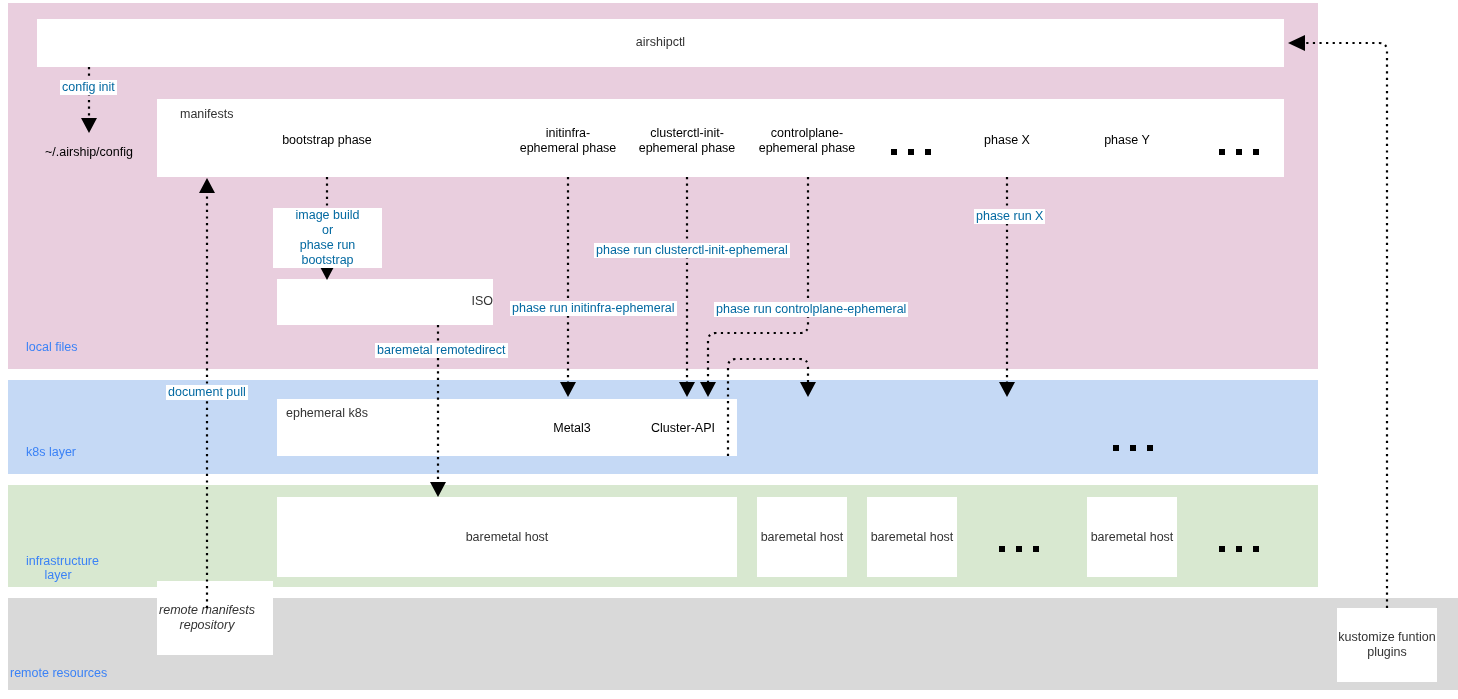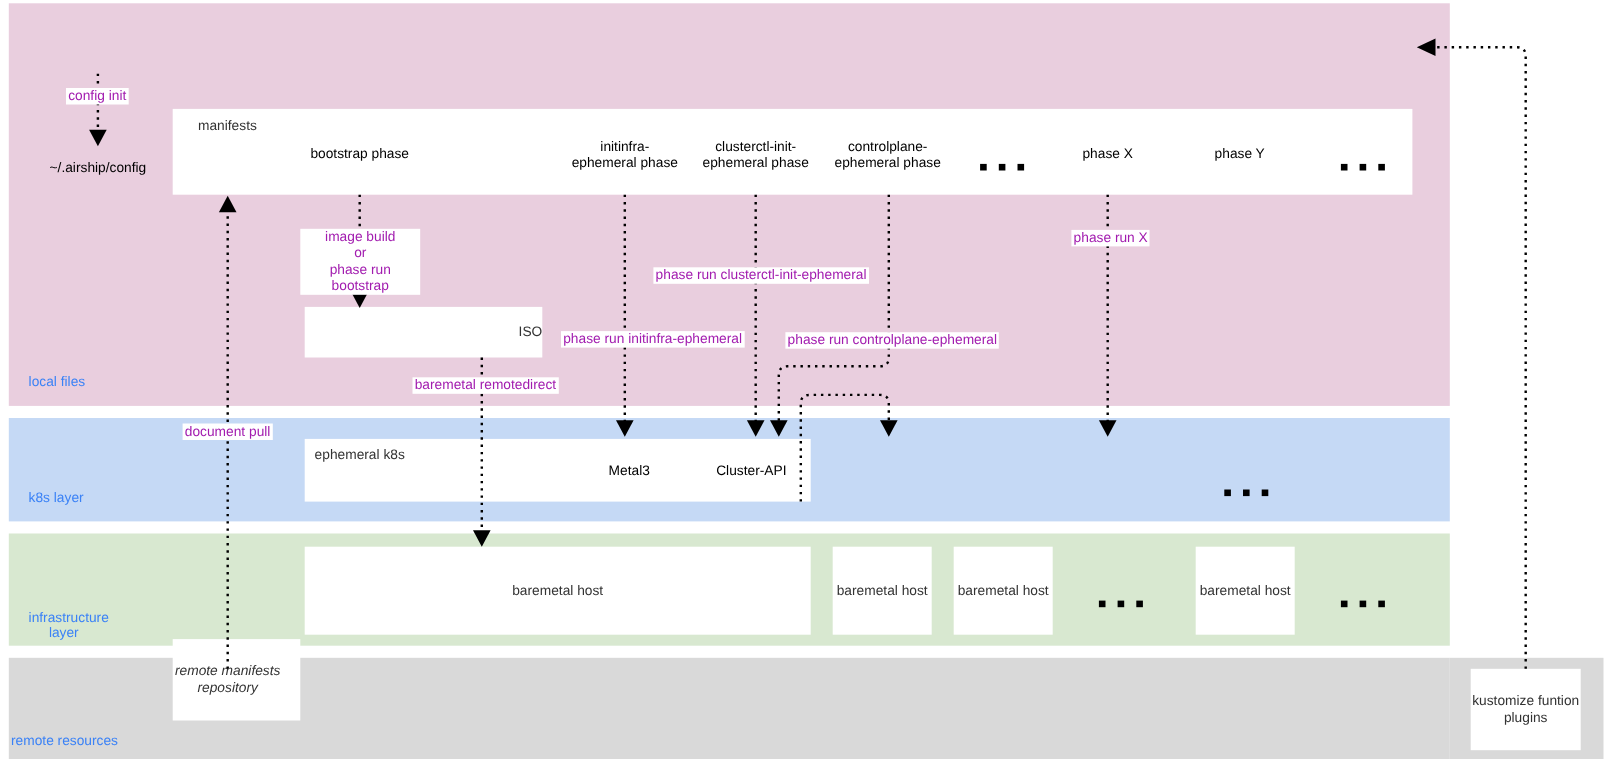--- a/index.html
+++ b/index.html
@@ -7,21 +7,21 @@
   #stage{position:relative;width:1458px;height:699px;background:#ffffff;overflow:hidden;}
 
   .band{position:absolute;}
   .band-label{position:absolute;font-size:12.5px;color:#3b82f6;line-height:14px;white-space:pre-line;}
 
   .box{position:absolute;background:#ffffff;box-sizing:border-box;}
   .box .cap{position:absolute;font-size:12.5px;color:#333;line-height:15px;}
 
   .plain-label{position:absolute;font-size:12.5px;color:#000000;line-height:15px;text-align:center;}
 
-  .tag{position:absolute;background:#ffffff;font-size:12.5px;color:#a21caf;line-height:15px;
+  .tag{position:absolute;background:#ffffff;font-size:12.5px;color:#0369a1;line-height:15px;
        padding:0 2px;white-space:nowrap;}
 
   .ellipsis{position:absolute;display:flex;gap:11px;align-items:center;}
   .ellipsis i{display:block;width:6px;height:6px;background:#000;}
 
   svg.wires{position:absolute;left:0;top:0;width:1458px;height:699px;pointer-events:none;}
 </style>
 </head>
 <body>
 
@@ -35,20 +35,23 @@
 
   <div class="band" style="left:8px;top:485px;width:1310px;height:102px;background:#d8e8d0;"></div>
   <div class="band-label" style="left:26px;top:554px;text-align:center;width:64px;">infrastructure
 layer</div>
 
   <div class="band" style="left:8px;top:598px;width:1310px;height:92px;background:#d9d9d9;"></div>
   <div class="band-label" style="left:10px;top:666px;">remote resources</div>
 
   <div class="band" style="left:1318px;top:598px;width:140px;height:92px;background:#d9d9d9;"></div>
 
+  <div class="box" style="left:37px;top:19px;width:1247px;height:48px;">
+    <span class="cap" style="left:0;top:16px;width:1247px;text-align:center;">airshipctl</span>
+  </div>
 
   <div class="box" style="left:157px;top:99px;width:1127px;height:78px;">
     <span class="cap" style="left:23px;top:8px;">manifests</span>
   </div>
 
   <div class="box" style="left:277px;top:279px;width:216px;height:46px;">
     <span class="cap" style="left:0;top:15px;width:216px;text-align:right;">ISO</span>
   </div>
 
   <div class="box" style="left:277px;top:399px;width:460px;height:57px;">

